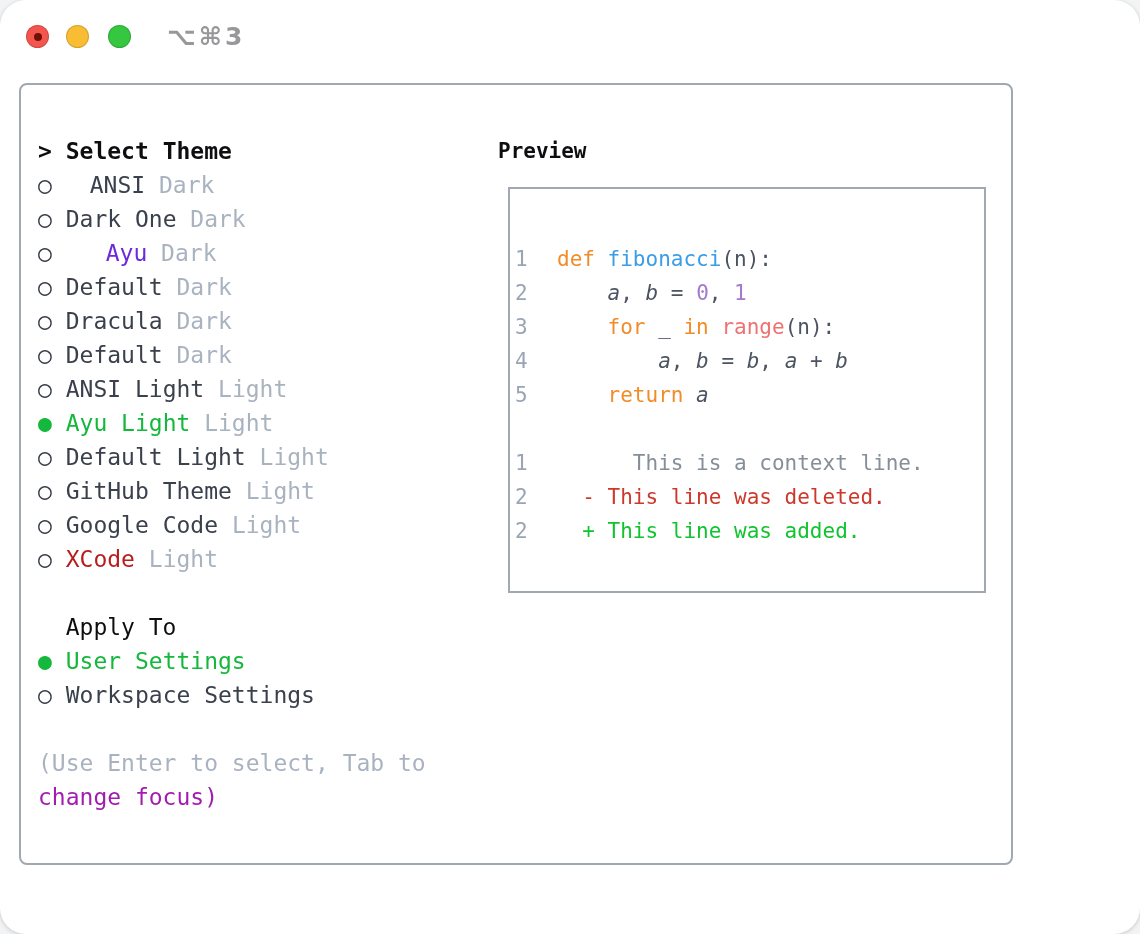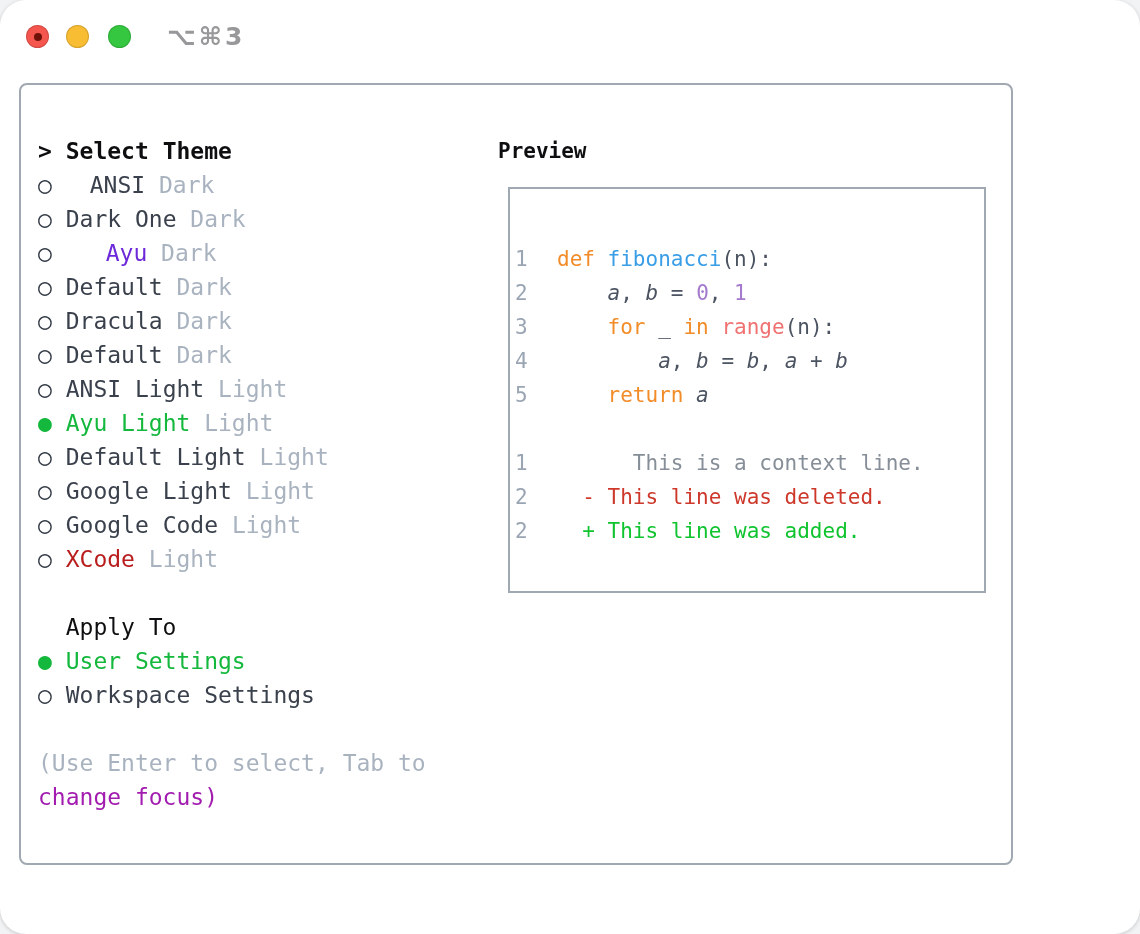--- a/index.html
+++ b/index.html
@@ -60,21 +60,21 @@
         <div class="row"><span class="bold" style="color: rgb(14, 14, 16);">&gt; </span><span class="bold" style="color: rgb(14, 14, 16);">Select Theme</span></div>
         <div class="row"><span style="color: rgb(58, 65, 76);">○ </span><span style="color: rgb(58, 65, 76); margin-left: 24px;">ANSI</span><span style="color: rgb(169, 179, 192);"> Dark</span></div>
         <div class="row"><span style="color: rgb(58, 65, 76);">○ </span><span style="color: rgb(58, 65, 76);">Dark One</span><span style="color: rgb(169, 179, 192);"> Dark</span></div>
         <div class="row"><span style="color: rgb(58, 65, 76);">○ </span><span style="color: #6d28d9; margin-left: 40px;">Ayu</span><span style="color: rgb(169, 179, 192);"> Dark</span></div>
         <div class="row"><span style="color: rgb(58, 65, 76);">○ </span><span style="color: rgb(58, 65, 76);">Default</span><span style="color: rgb(169, 179, 192);"> Dark</span></div>
         <div class="row"><span style="color: rgb(58, 65, 76);">○ </span><span style="color: rgb(58, 65, 76);">Dracula</span><span style="color: rgb(169, 179, 192);"> Dark</span></div>
         <div class="row"><span style="color: rgb(58, 65, 76);">○ </span><span style="color: rgb(58, 65, 76);">Default</span><span style="color: rgb(169, 179, 192);"> Dark</span></div>
         <div class="row"><span style="color: rgb(58, 65, 76);">○ </span><span style="color: rgb(58, 65, 76);">ANSI Light</span><span style="color: rgb(169, 179, 192);"> Light</span></div>
         <div class="row"><span style="color: rgb(20, 184, 60);">● </span><span style="color: rgb(20, 184, 60);">Ayu Light</span><span style="color: rgb(169, 179, 192);"> Light</span></div>
         <div class="row"><span style="color: rgb(58, 65, 76);">○ </span><span style="color: rgb(58, 65, 76);">Default Light</span><span style="color: rgb(169, 179, 192);"> Light</span></div>
-        <div class="row"><span style="color: rgb(58, 65, 76);">○ </span><span style="color: rgb(58, 65, 76);">Google Light</span><span style="color: rgb(169, 179, 192);"> Light</span></div>
+        <div class="row"><span style="color: rgb(58, 65, 76);">○ </span><span style="color: rgb(58, 65, 76);">GitHub Theme</span><span style="color: rgb(169, 179, 192);"> Light</span></div>
         <div class="row"><span style="color: rgb(58, 65, 76);">○ </span><span style="color: rgb(58, 65, 76);">Google Code</span><span style="color: rgb(169, 179, 192);"> Light</span></div>
         <div class="row"><span style="color: rgb(58, 65, 76);">○ </span><span style="color: #b91c1c;">XCode</span><span style="color: rgb(169, 179, 192);"> Light</span></div>
         <div class="row"></div>
         <div class="row"><span style="color: rgb(14, 14, 16);">  Apply To</span></div>
         <div class="row"><span style="color: rgb(20, 184, 60);">● </span><span style="color: rgb(20, 184, 60);">User Settings</span></div>
         <div class="row"><span style="color: rgb(58, 65, 76);">○ </span><span style="color: rgb(58, 65, 76);">Workspace Settings</span></div>
         <div class="row"></div>
         <div class="row" style="color: rgb(169, 179, 192);">(Use Enter to select, Tab to</div>
         <div class="row" style="color: #a21caf;">change focus)</div>
       </div>

